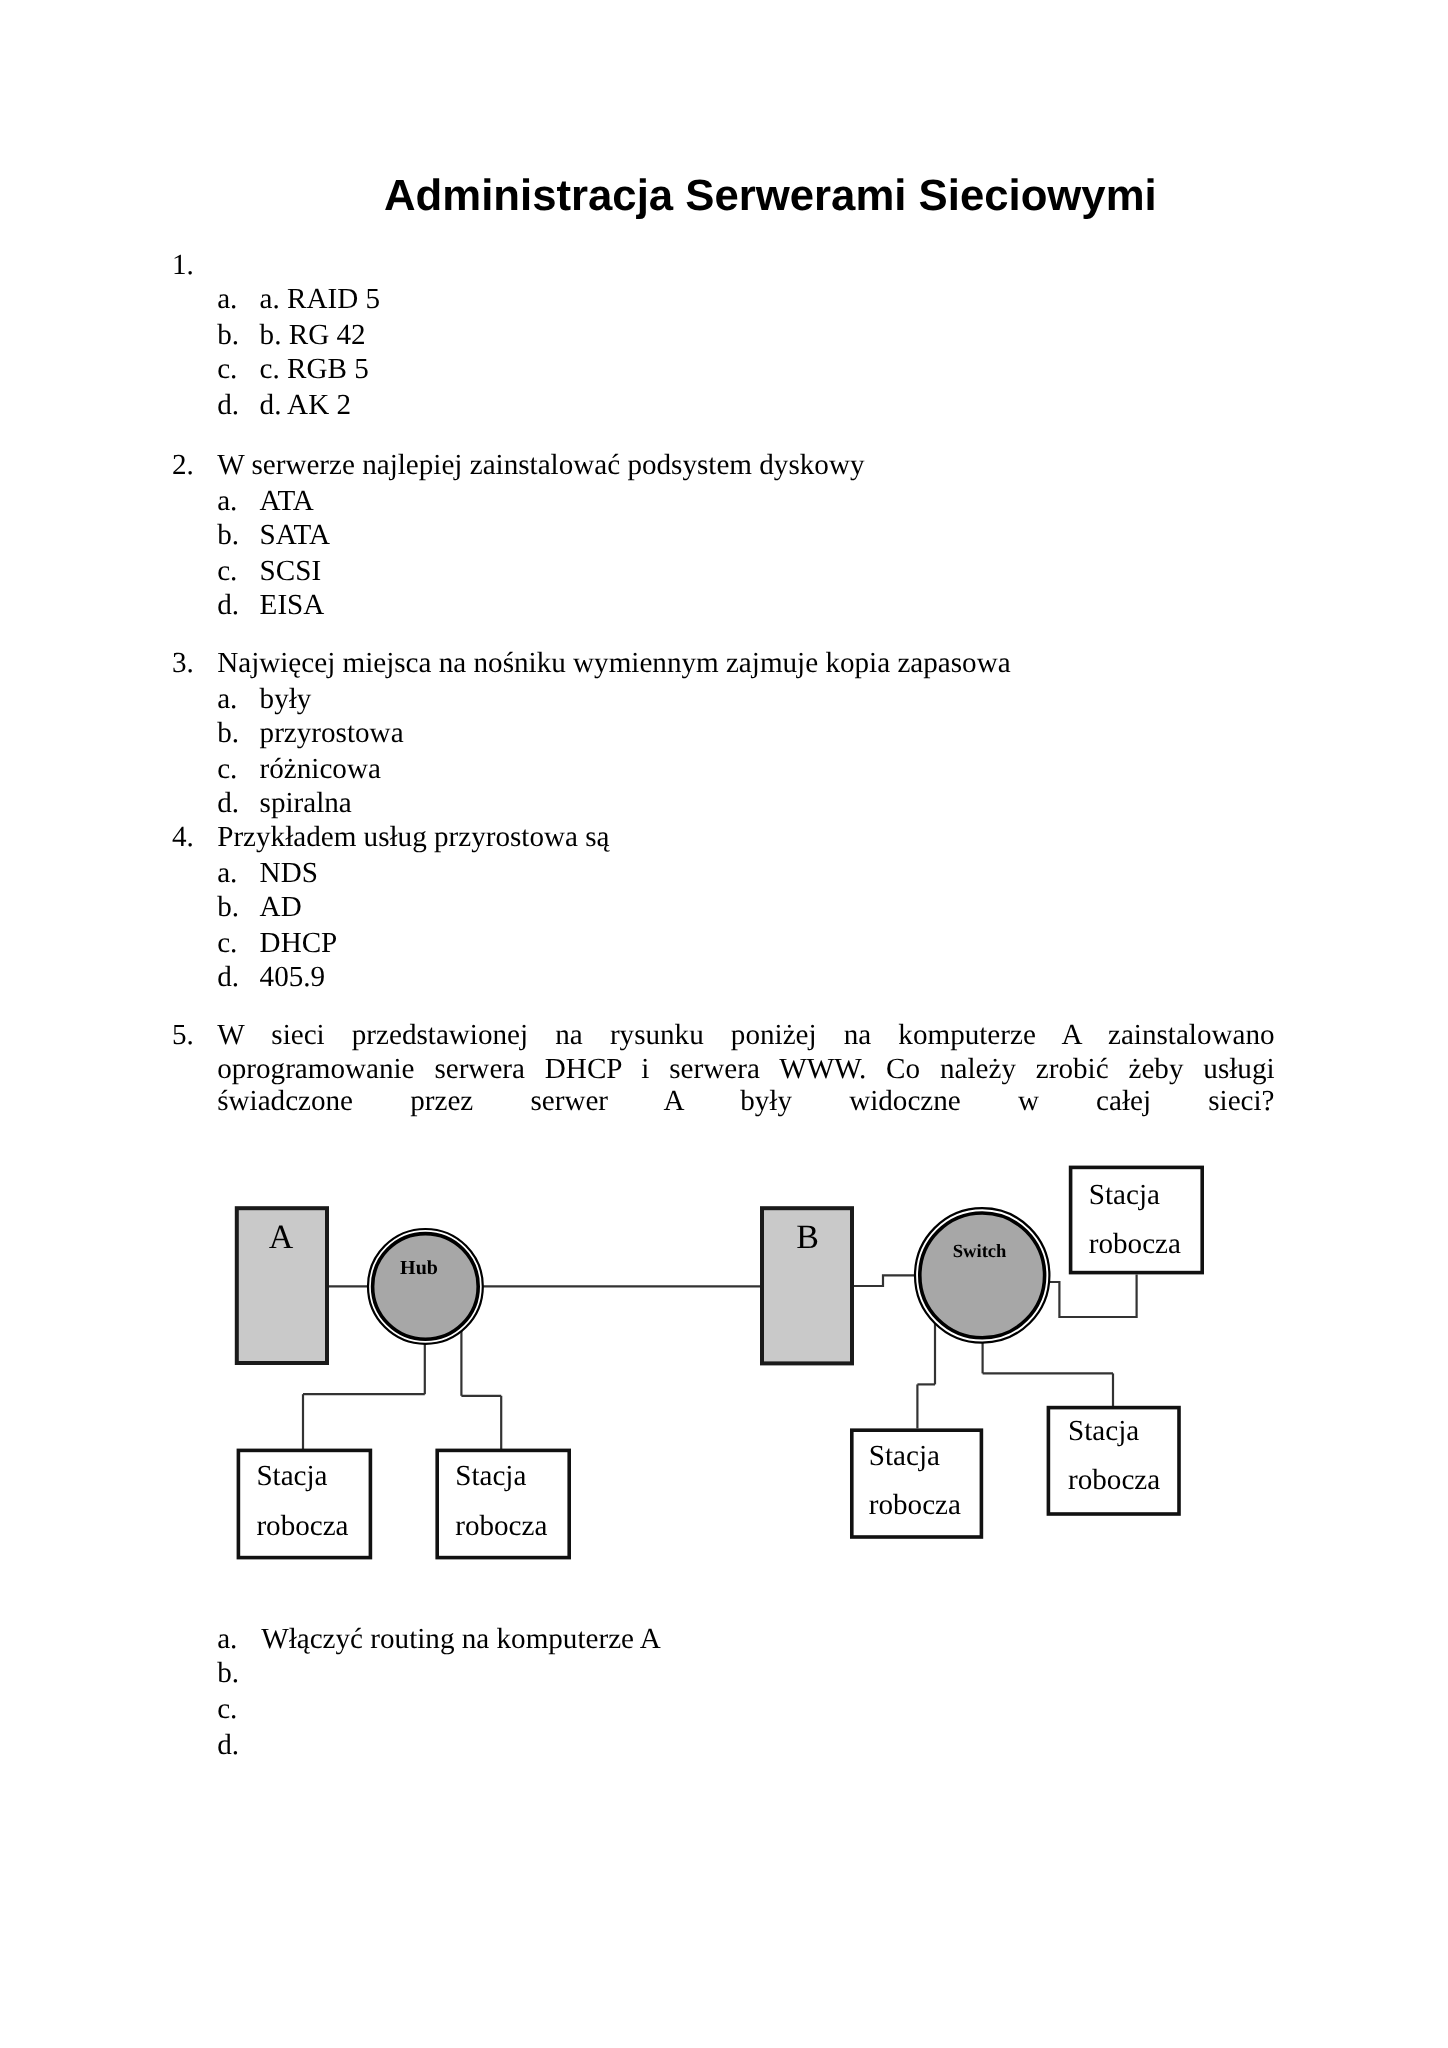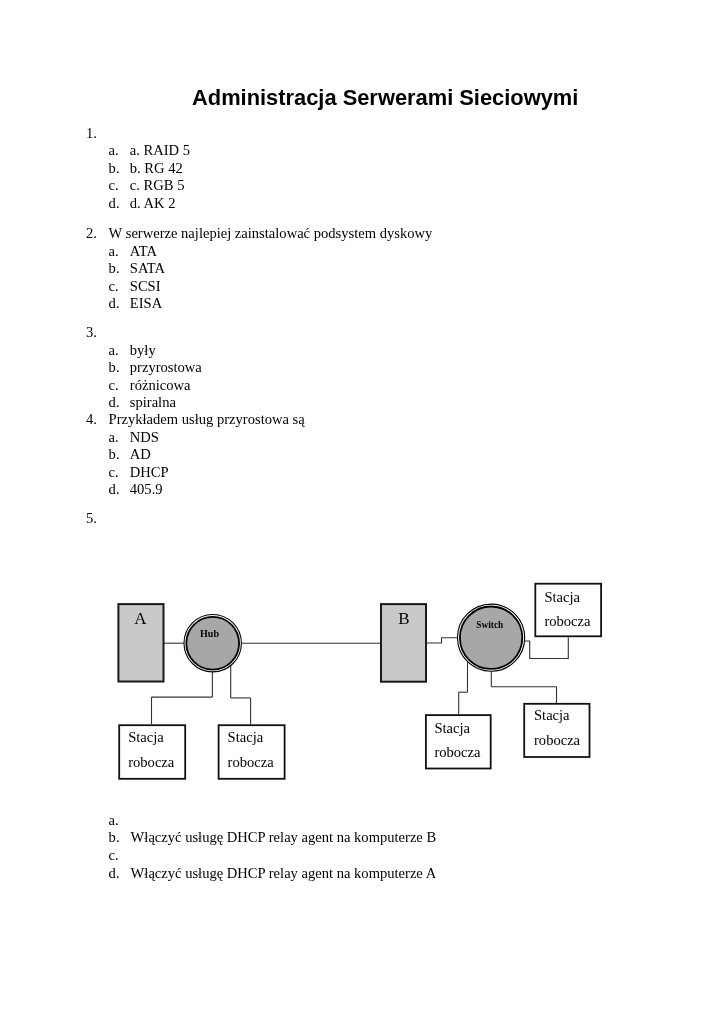--- a/index.html
+++ b/index.html
@@ -50,20 +50,21 @@
 <div class="ln" style="top:277.58px">
       <span style="left:108.6px">c.</span>
       <span style="left:129.8px">SCSI</span>
     </div>
 <div class="ln" style="top:295.08px">
       <span style="left:108.6px">d.</span>
       <span style="left:129.8px">EISA</span>
     </div>
 <div class="ln" style="top:324.38px">
       <span style="left:86.0px">3.</span>
+      <span style="left:108.6px">Najwięcej miejsca na nośniku wymiennym zajmuje kopia zapasowa</span>
     </div>
 <div class="ln" style="top:341.78px">
       <span style="left:108.6px">a.</span>
       <span style="left:129.8px">były</span>
     </div>
 <div class="ln" style="top:359.2px">
       <span style="left:108.6px">b.</span>
       <span style="left:129.8px">przyrostowa</span>
     </div>
 <div class="ln" style="top:376.62px">
@@ -89,33 +90,33 @@
 <div class="ln" style="top:463.72px">
       <span style="left:108.6px">c.</span>
       <span style="left:129.8px">DHCP</span>
     </div>
 <div class="ln" style="top:481.14px">
       <span style="left:108.6px">d.</span>
       <span style="left:129.8px">405.9</span>
     </div>
 <div class="ln" style="top:811.58px">
       <span style="left:108.6px">a.</span>
+      <span style="left:130.6px">Włączyć routing na komputerze A</span>
     </div>
 <div class="ln" style="top:829.48px">
       <span style="left:108.6px">b.</span>
-      <span style="left:130.6px">Włączyć usługę DHCP relay agent na komputerze B</span>
     </div>
 <div class="ln" style="top:847.38px">
       <span style="left:108.6px">c.</span>
     </div>
 <div class="ln" style="top:865.28px">
       <span style="left:108.6px">d.</span>
-      <span style="left:130.6px">Włączyć usługę DHCP relay agent na komputerze A</span>
     </div>
 <div id="q5n">5.</div>
+<div id="q5">W sieci przedstawionej na rysunku poniżej na komputerze A zainstalowano<br>oprogramowanie serwera DHCP i serwera WWW. Co należy zrobić żeby usługi<br>świadczone przez serwer A były widoczne w całej sieci?</div>
 <svg width="724" height="1024" viewBox="0 0 724 1024" style="position:absolute;left:0;top:0">
 <g fill="none" stroke="#333" stroke-width="1.1">
 <path d="M163.5 643.2 H183.9"></path>
 <path d="M241.6 643.2 H381.0"></path>
 <path d="M426.0 643.0 H441.5 V637.7 H457.4"></path>
 <path d="M212.4 671.9 V697.1"></path>
 <path d="M151.5 697.1 H212.4"></path>
 <path d="M151.5 697.1 V724.5"></path>
 <path d="M230.7 665.5 V697.9"></path>
 <path d="M230.7 697.9 H250.6"></path>

